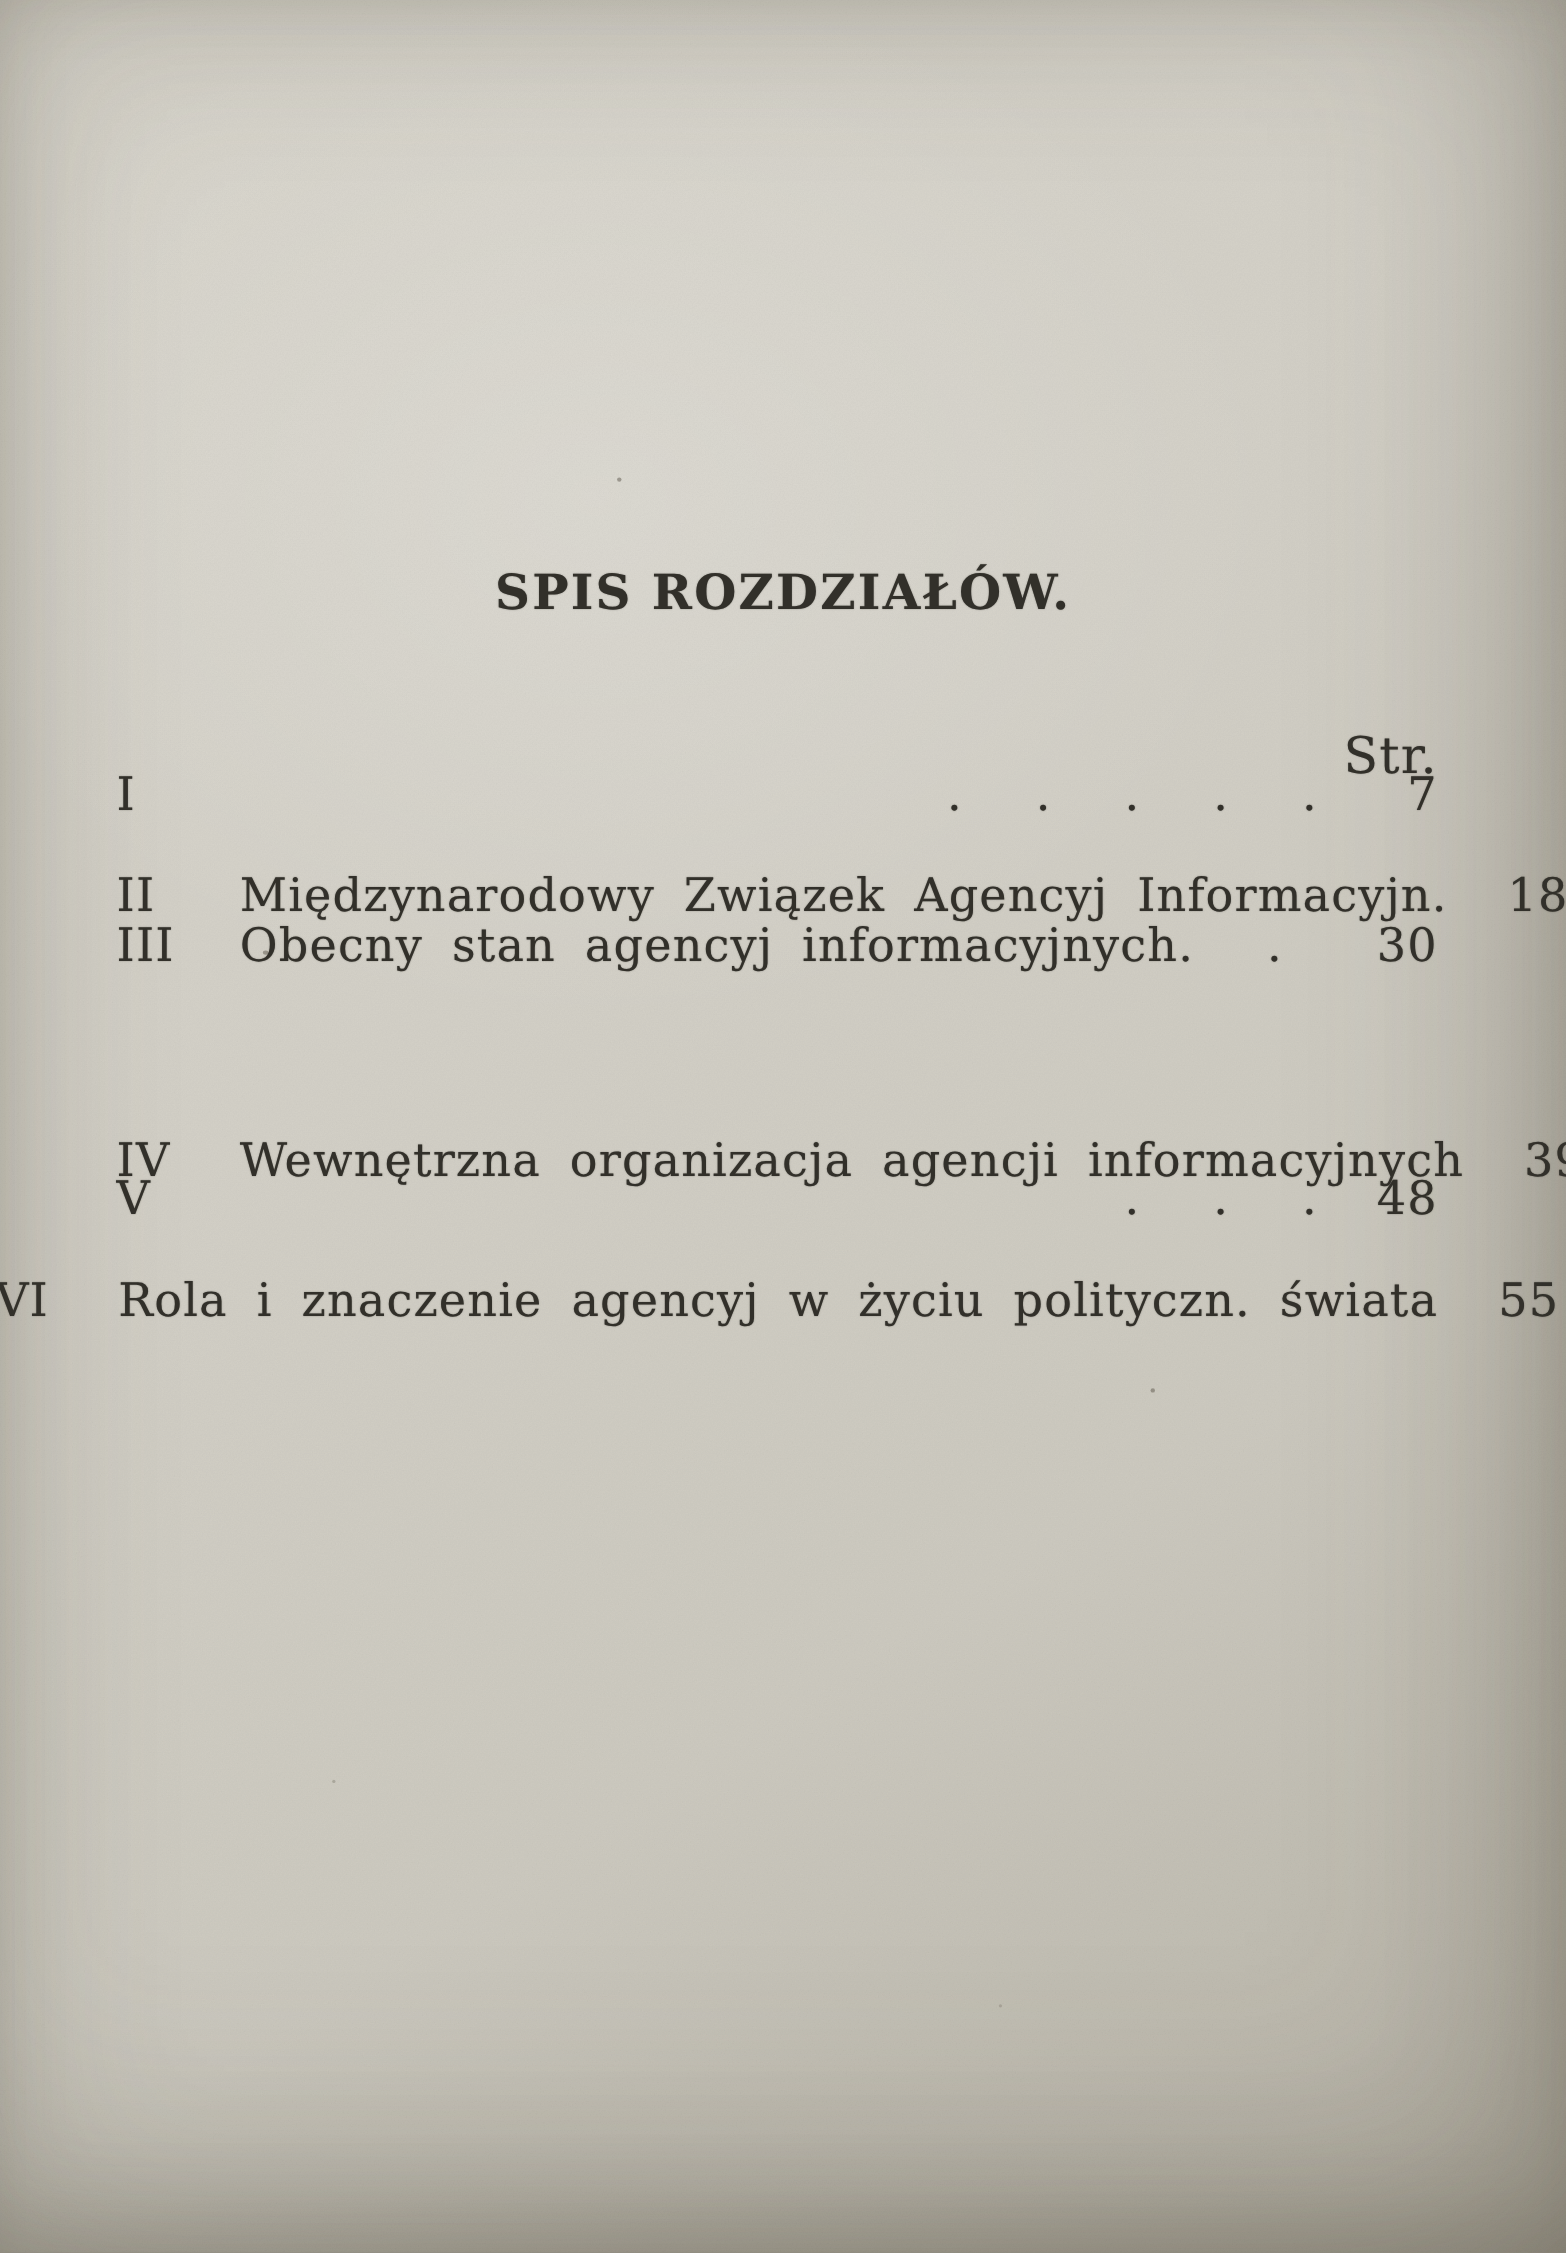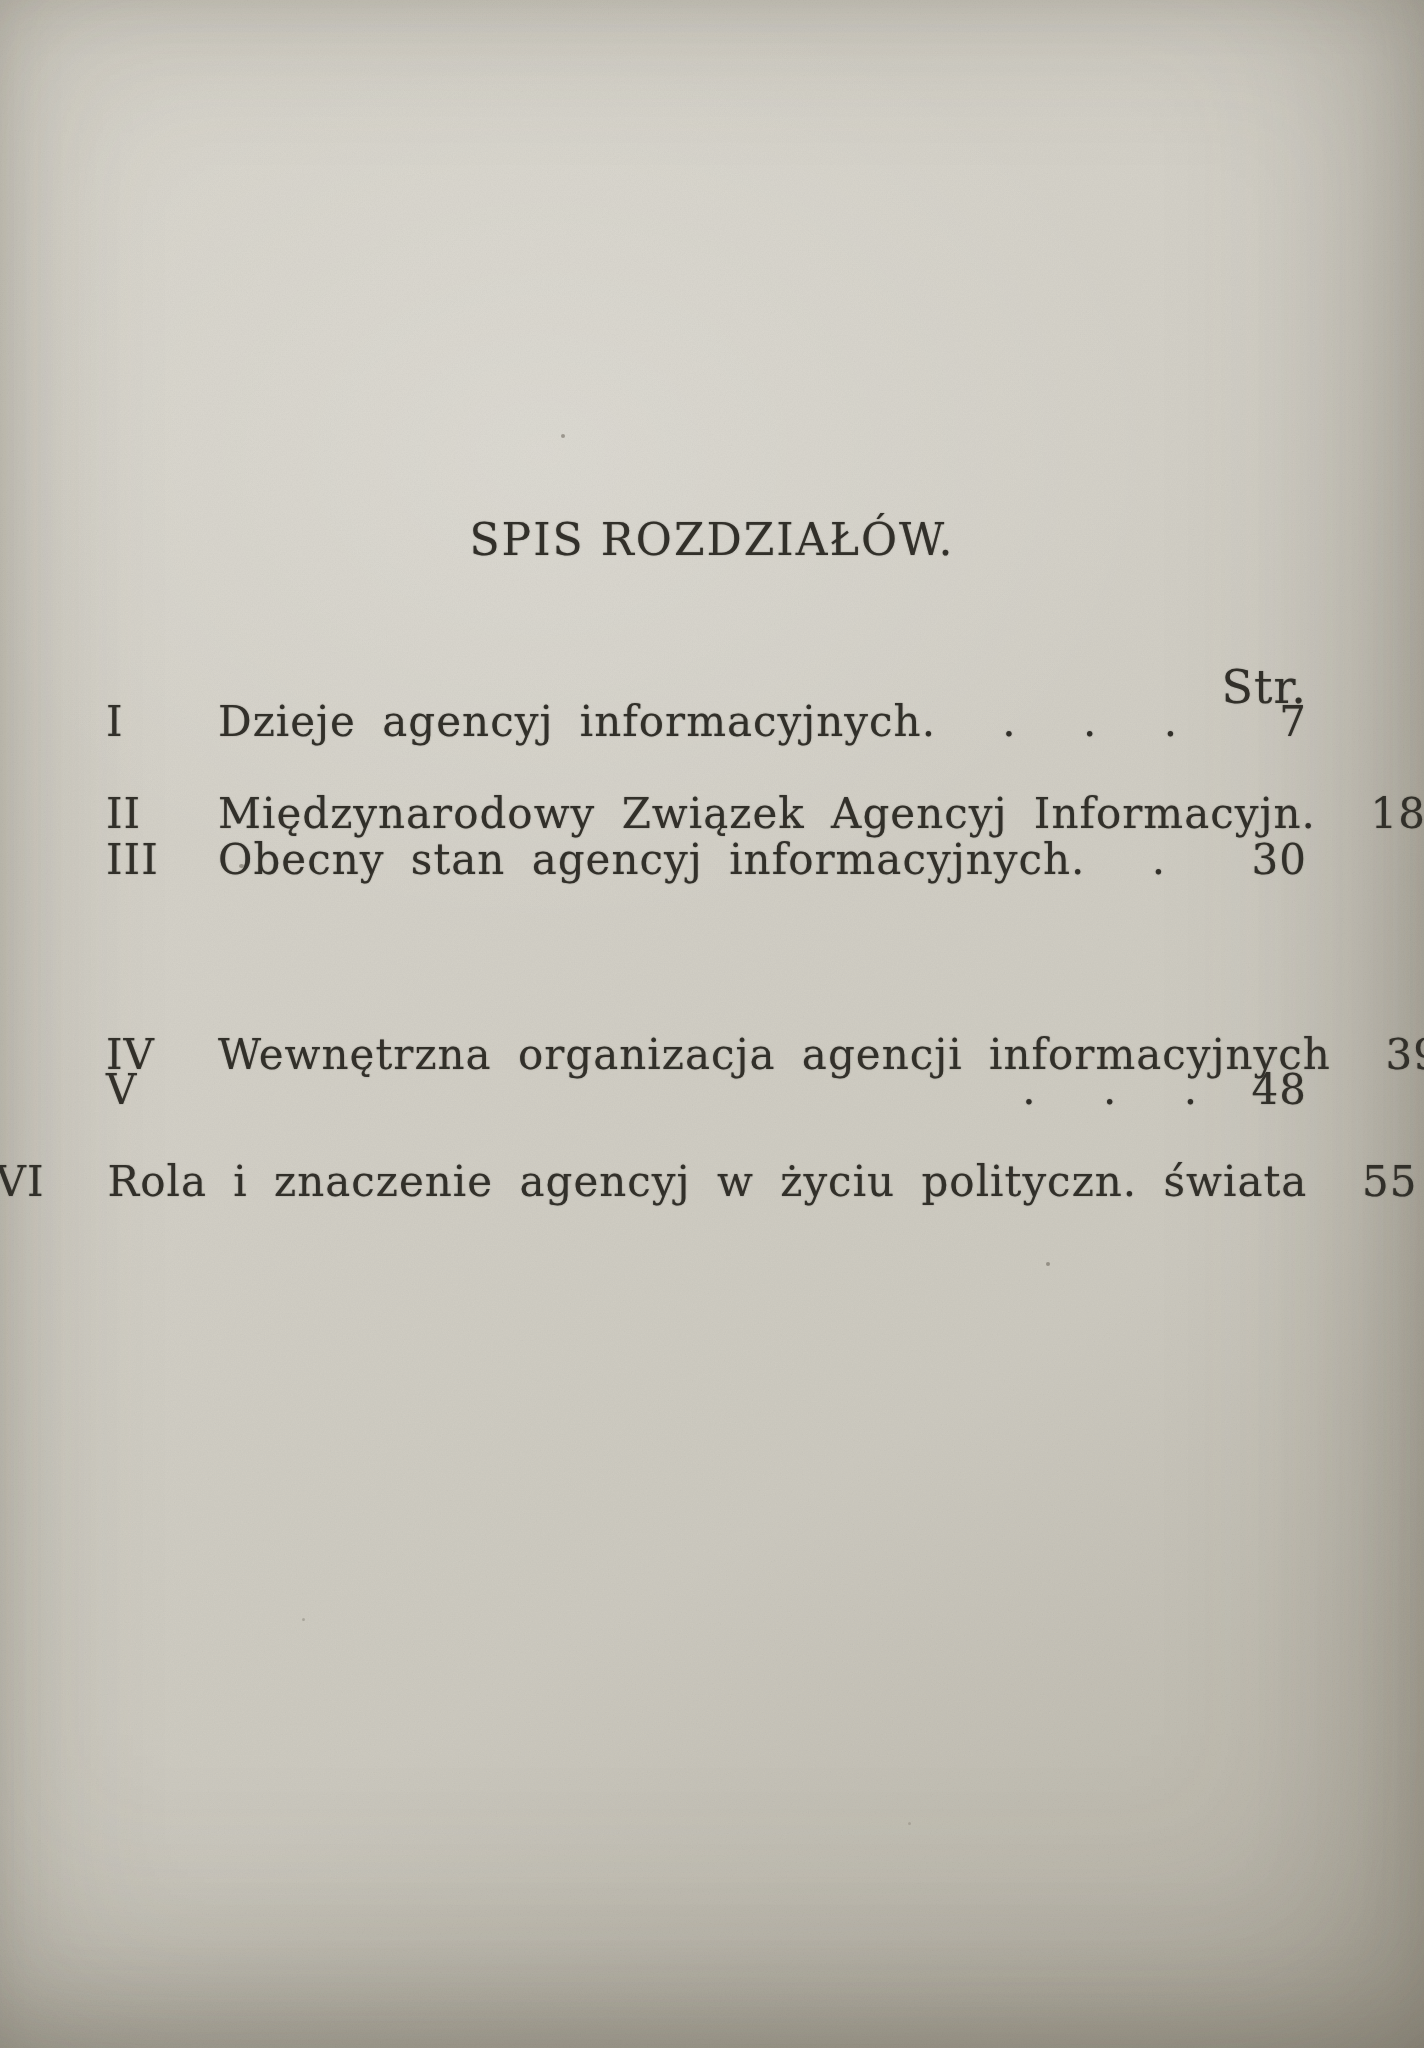--- a/index.html
+++ b/index.html
@@ -32,21 +32,21 @@
     pointer-events: none;
   }
   .title {
     position: absolute;
     top: 514px;
     left: 0;
     width: 100%;
     text-align: center;
     font-size: 44px;
     letter-spacing: 2px;
-    font-weight: normal;
+    font-weight: bold;
     text-shadow: 0 0 1.3px rgba(48,45,38,0.55);
   }
   .str-header {
     position: absolute;
     top: 660px;
     right: 117px;
     font-size: 46px;
     letter-spacing: 1px;
     text-shadow: 0 0 1.2px rgba(48,45,38,0.5);
   }
@@ -92,21 +92,20 @@
 <body>
 
 <div class="page">
 
   <div class="title">SPIS ROZDZIAŁÓW.</div>
 
   <div class="str-header">Str.</div>
 
   <div class="toc-row" style="top: 697px;">
     <span class="numeral">I</span>
-    <span class="entry-title">Dzieje agencyj informacyjnych</span>
     <span class="leader">. . . . .</span>
     <span class="pageno">7</span>
   </div>
 
   <div class="toc-row" style="top: 789px;">
     <span class="numeral">II</span>
     <span class="entry-title">Międzynarodowy Związek Agencyj Informacyjn.</span>
     <span class="leader"></span>
     <span class="pageno">18</span>
   </div>

